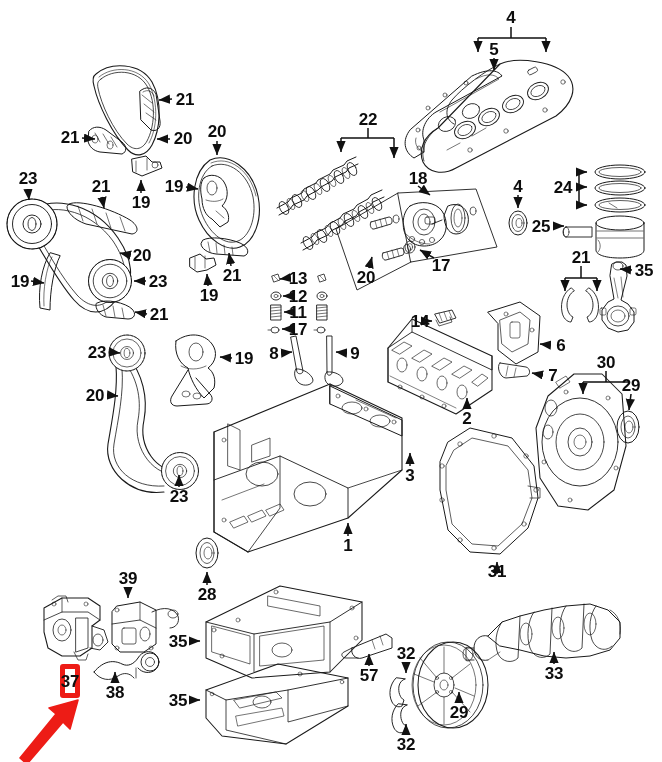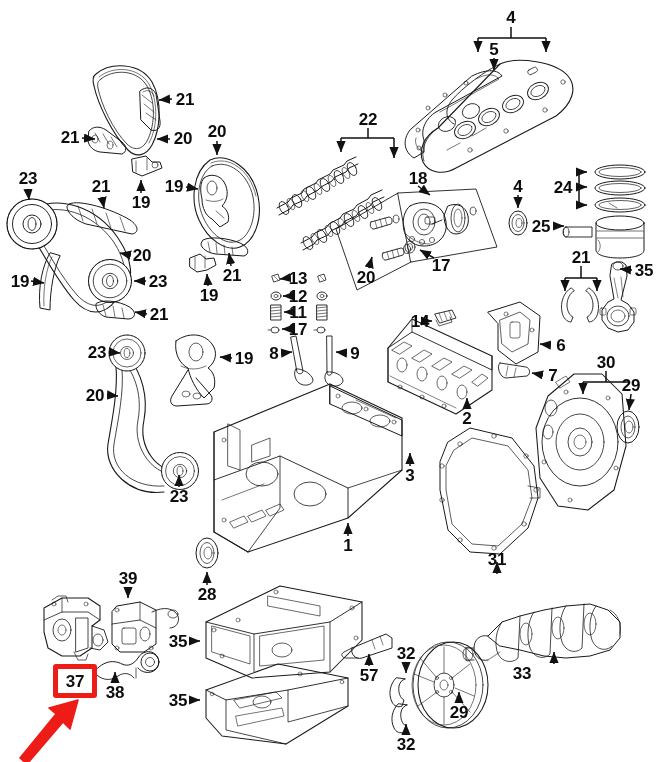--- a/index.html
+++ b/index.html
@@ -677,32 +677,32 @@
   <div class="cal" style="left:274px;top:353px">8</div>
   <div class="cal" style="left:355px;top:353px">9</div>
   <div class="cal" style="left:420px;top:321px">14</div>
   <div class="cal" style="left:561px;top:345px">6</div>
   <div class="cal" style="left:553px;top:375px">7</div>
   <div class="cal" style="left:467px;top:418px">2</div>
   <div class="cal" style="left:410px;top:475px">3</div>
   <div class="cal" style="left:348px;top:545px">1</div>
   <div class="cal" style="left:606px;top:362px">30</div>
   <div class="cal" style="left:631px;top:385px">29</div>
-  <div class="cal" style="left:497px;top:559px">31</div>
+  <div class="cal" style="left:497px;top:571px">31</div>
   <div class="cal" style="left:207px;top:594px">28</div>
   <div class="cal" style="left:128px;top:578px">39</div>
   <div class="cal" style="left:115px;top:692px">38</div>
   <div class="cal" style="left:178px;top:641px">35</div>
   <div class="cal" style="left:178px;top:700px">35</div>
   <div class="cal" style="left:369px;top:675px">57</div>
   <div class="cal" style="left:406px;top:653px">32</div>
   <div class="cal" style="left:406px;top:744px">32</div>
   <div class="cal" style="left:459px;top:712px">29</div>
-  <div class="cal" style="left:522px;top:673px">33</div>
+  <div class="cal" style="left:554px;top:673px">33</div>
 
   <svg class="redarrow" width="662" height="762" viewBox="0 0 662 762" xmlns="http://www.w3.org/2000/svg">
     <path d="M20,758 L56,714 L49,708 L78,700 L70,729 L63,722 L27,764 Z" fill="#ed1c16" stroke="#ed1c16" stroke-width="1.6" stroke-linejoin="round"></path>
   </svg>
-  <div class="hl" style="left:53px;top:664px;width:44px;height:34px">
+  <div class="hl" style="left:60px;top:664px;width:20px;height:34px">
     <div class="cal" style="left:50%;top:50%">37</div>
   </div>
 
 </div>
 
 </body></html>

